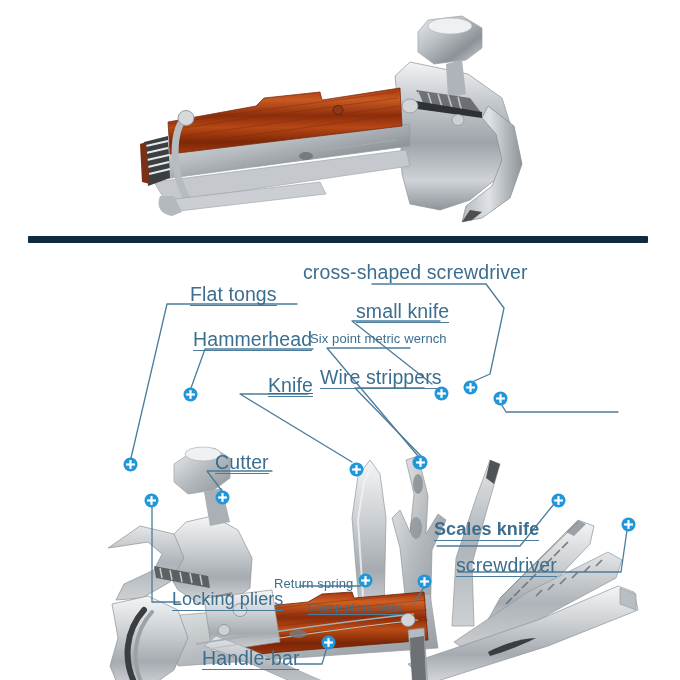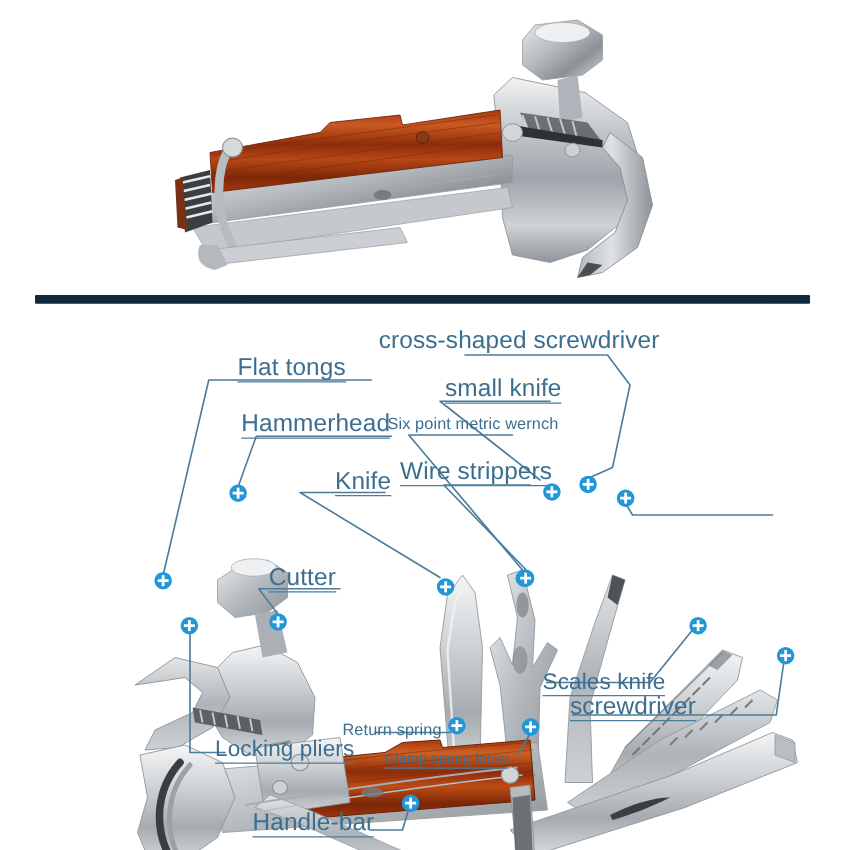--- a/index.html
+++ b/index.html
@@ -277,34 +277,34 @@
   <div class="lbl big" style="left:303px;top:250px;">cross-shaped screwdriver</div>
 
   <div class="lbl big u" style="left:190px;top:272px;">Flat tongs</div>
 
   <div class="lbl big u" style="left:356px;top:289px;">small knife</div>
 
   <div class="lbl big u" style="left:193px;top:317px;">Hammerhead</div>
 
   <div class="lbl sml" style="left:310px;top:320px;">Six point metric  wernch</div>
 
-  <div class="lbl big u" style="left:268px;top:363px;">Knife</div>
+  <div class="lbl big u" style="left:268px;top:363px;text-decoration:underline;">Knife</div>
 
   <div class="lbl big u" style="left:320px;top:355px;">Wire strippers</div>
 
 
   <div class="lbl big u" style="left:215px;top:440px;">Cutter</div>
 
-  <div class="lbl mid u" style="left:434px;top:524px;">Scales knife</div>
+  <div class="lbl mid u" style="left:434px;top:508px;font-weight:bold;">Scales knife</div>
 
   <div class="lbl big u" style="left:456px;top:543px;">screwdriver</div>
 
   <div class="lbl sml" style="left:274px;top:565px;">Return spring</div>
 
-  <div class="lbl tiny u" style="left:308px;top:589px;">Clamp spring lockv</div>
+  <div class="lbl tiny u" style="left:308px;top:589px;">Clamp pliers lockv</div>
 
   <div class="lbl mid u" style="left:172px;top:578px;">Locking pliers</div>
 
   <div class="lbl big u" style="left:202px;top:636px;">Handle-bar</div>
 
   <div id="markers">
       <div class="mk" style="left: 470px; top: 375px;"><svg width="15" height="15" viewBox="0 0 15 15">
           <circle cx="7.5" cy="7.5" r="7" fill="#2196d8"></circle>
           <rect x="6.4" y="3.1" width="2.2" height="8.8" fill="#ffffff"></rect>
           <rect x="3.1" y="6.4" width="8.8" height="2.2" fill="#ffffff"></rect>

